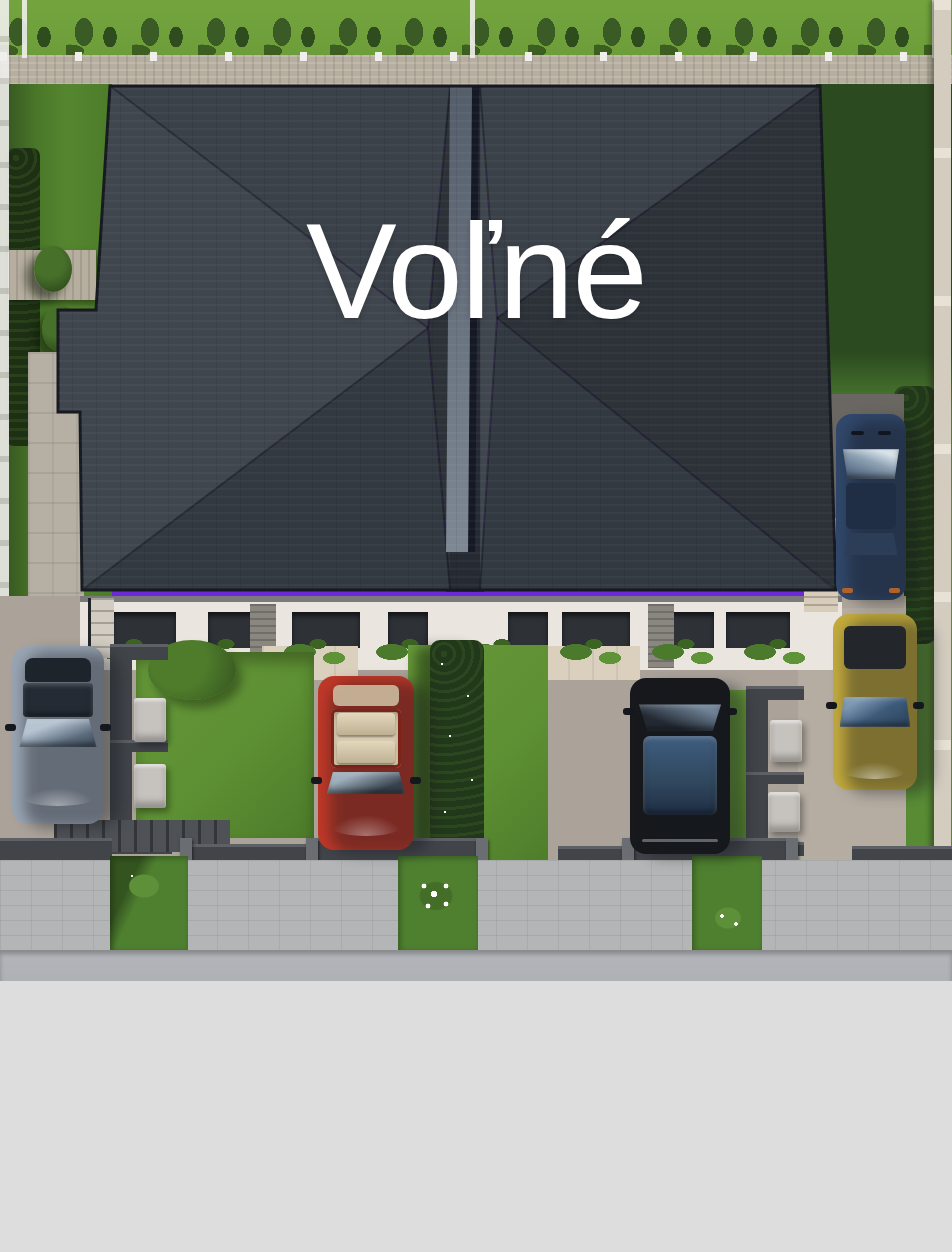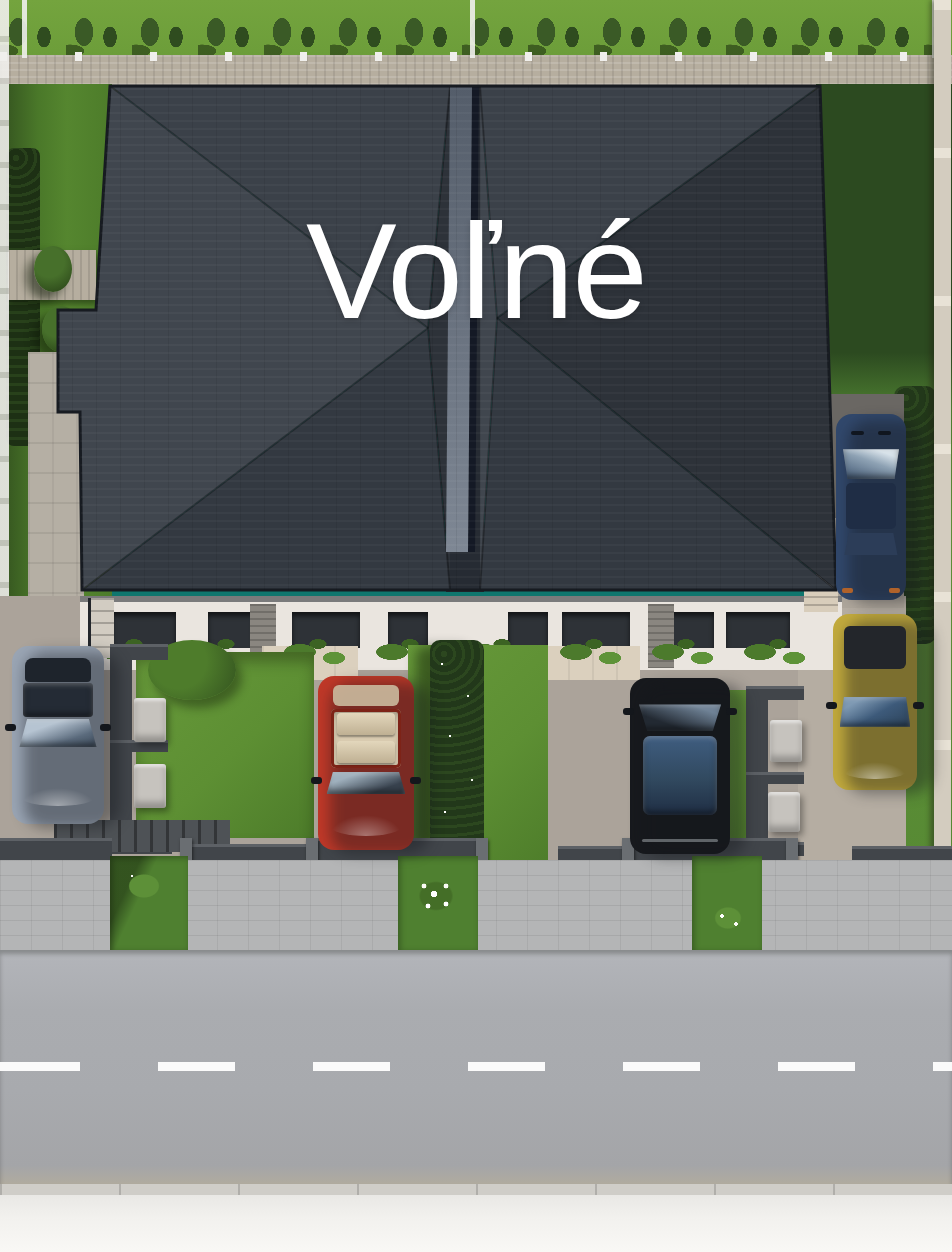--- a/index.html
+++ b/index.html
@@ -1,16 +1,16 @@
 <!DOCTYPE html>
 <html style="--label-white: #ffffff; --roof-top-face: #3b4149; --roof-left-face: #40464e; --roof-bottom-face: #333941; --roof-right-face: #2d3239; --roof-core: #262b33; --roof-divider-a: #545d6a; --roof-divider-b: #7e8794; --grass-rear: #74a43e; --grass-sun: #5f9138; --grass-shadow: #4a7829; --grass-dark: #2c4a20; --hedge-dark: #22381a; --tree-green: #3a5a26; --gabion-stone: #b6ae9f; --facade: #eae5df; --window-dark: #2e3237; --stone-pillar: #8a8680; --patio-beige: #dbd0be; --pavement: #aba39a; --pavement-light: #b5ada2; --wall-dark: #41454a; --mailbox-light: #c6c3be; --sidewalk: #b4b5b6; --road: #a8aaae; --road-line: #fafafa; --curb-light: #cfcdc8; --pale-strip: #f2f1ee; --stone-wall: #d3ccbf; --fence-white: #f0efec;"><head>
 <meta charset="utf-8">
 <style>
   html,body{margin:0;padding:0;background:#ddd;font-family:"Liberation Sans",sans-serif;}
-  #scene{position:relative;width:952px;height:1252px;overflow:hidden;background:#0f766e;}
+  #scene{position:relative;width:952px;height:981px;overflow:hidden;background:#6d28d9;}
   #scene *{position:absolute;box-sizing:border-box;}
 
   
   .rear-lawn{left:0;top:0;width:952px;height:92px;
     background:linear-gradient(180deg,var(--grass-rear,#74a43e) 0,#6d9e3a 55%,#659637 100%);}
   .tree-row{left:0;top:4px;width:952px;height:58px;background-repeat:repeat-x;background-size:66px 58px;
     background-image:
       radial-gradient(ellipse 15px 23px at 18px 28px, var(--tree-green,#3a5a26) 60%, transparent 62%),
       radial-gradient(ellipse 11px 17px at 44px 33px, #2f4c1f 60%, transparent 62%),
       radial-gradient(ellipse 24px 11px at 4px 47px, rgba(15,30,8,.5) 58%, transparent 60%);}

